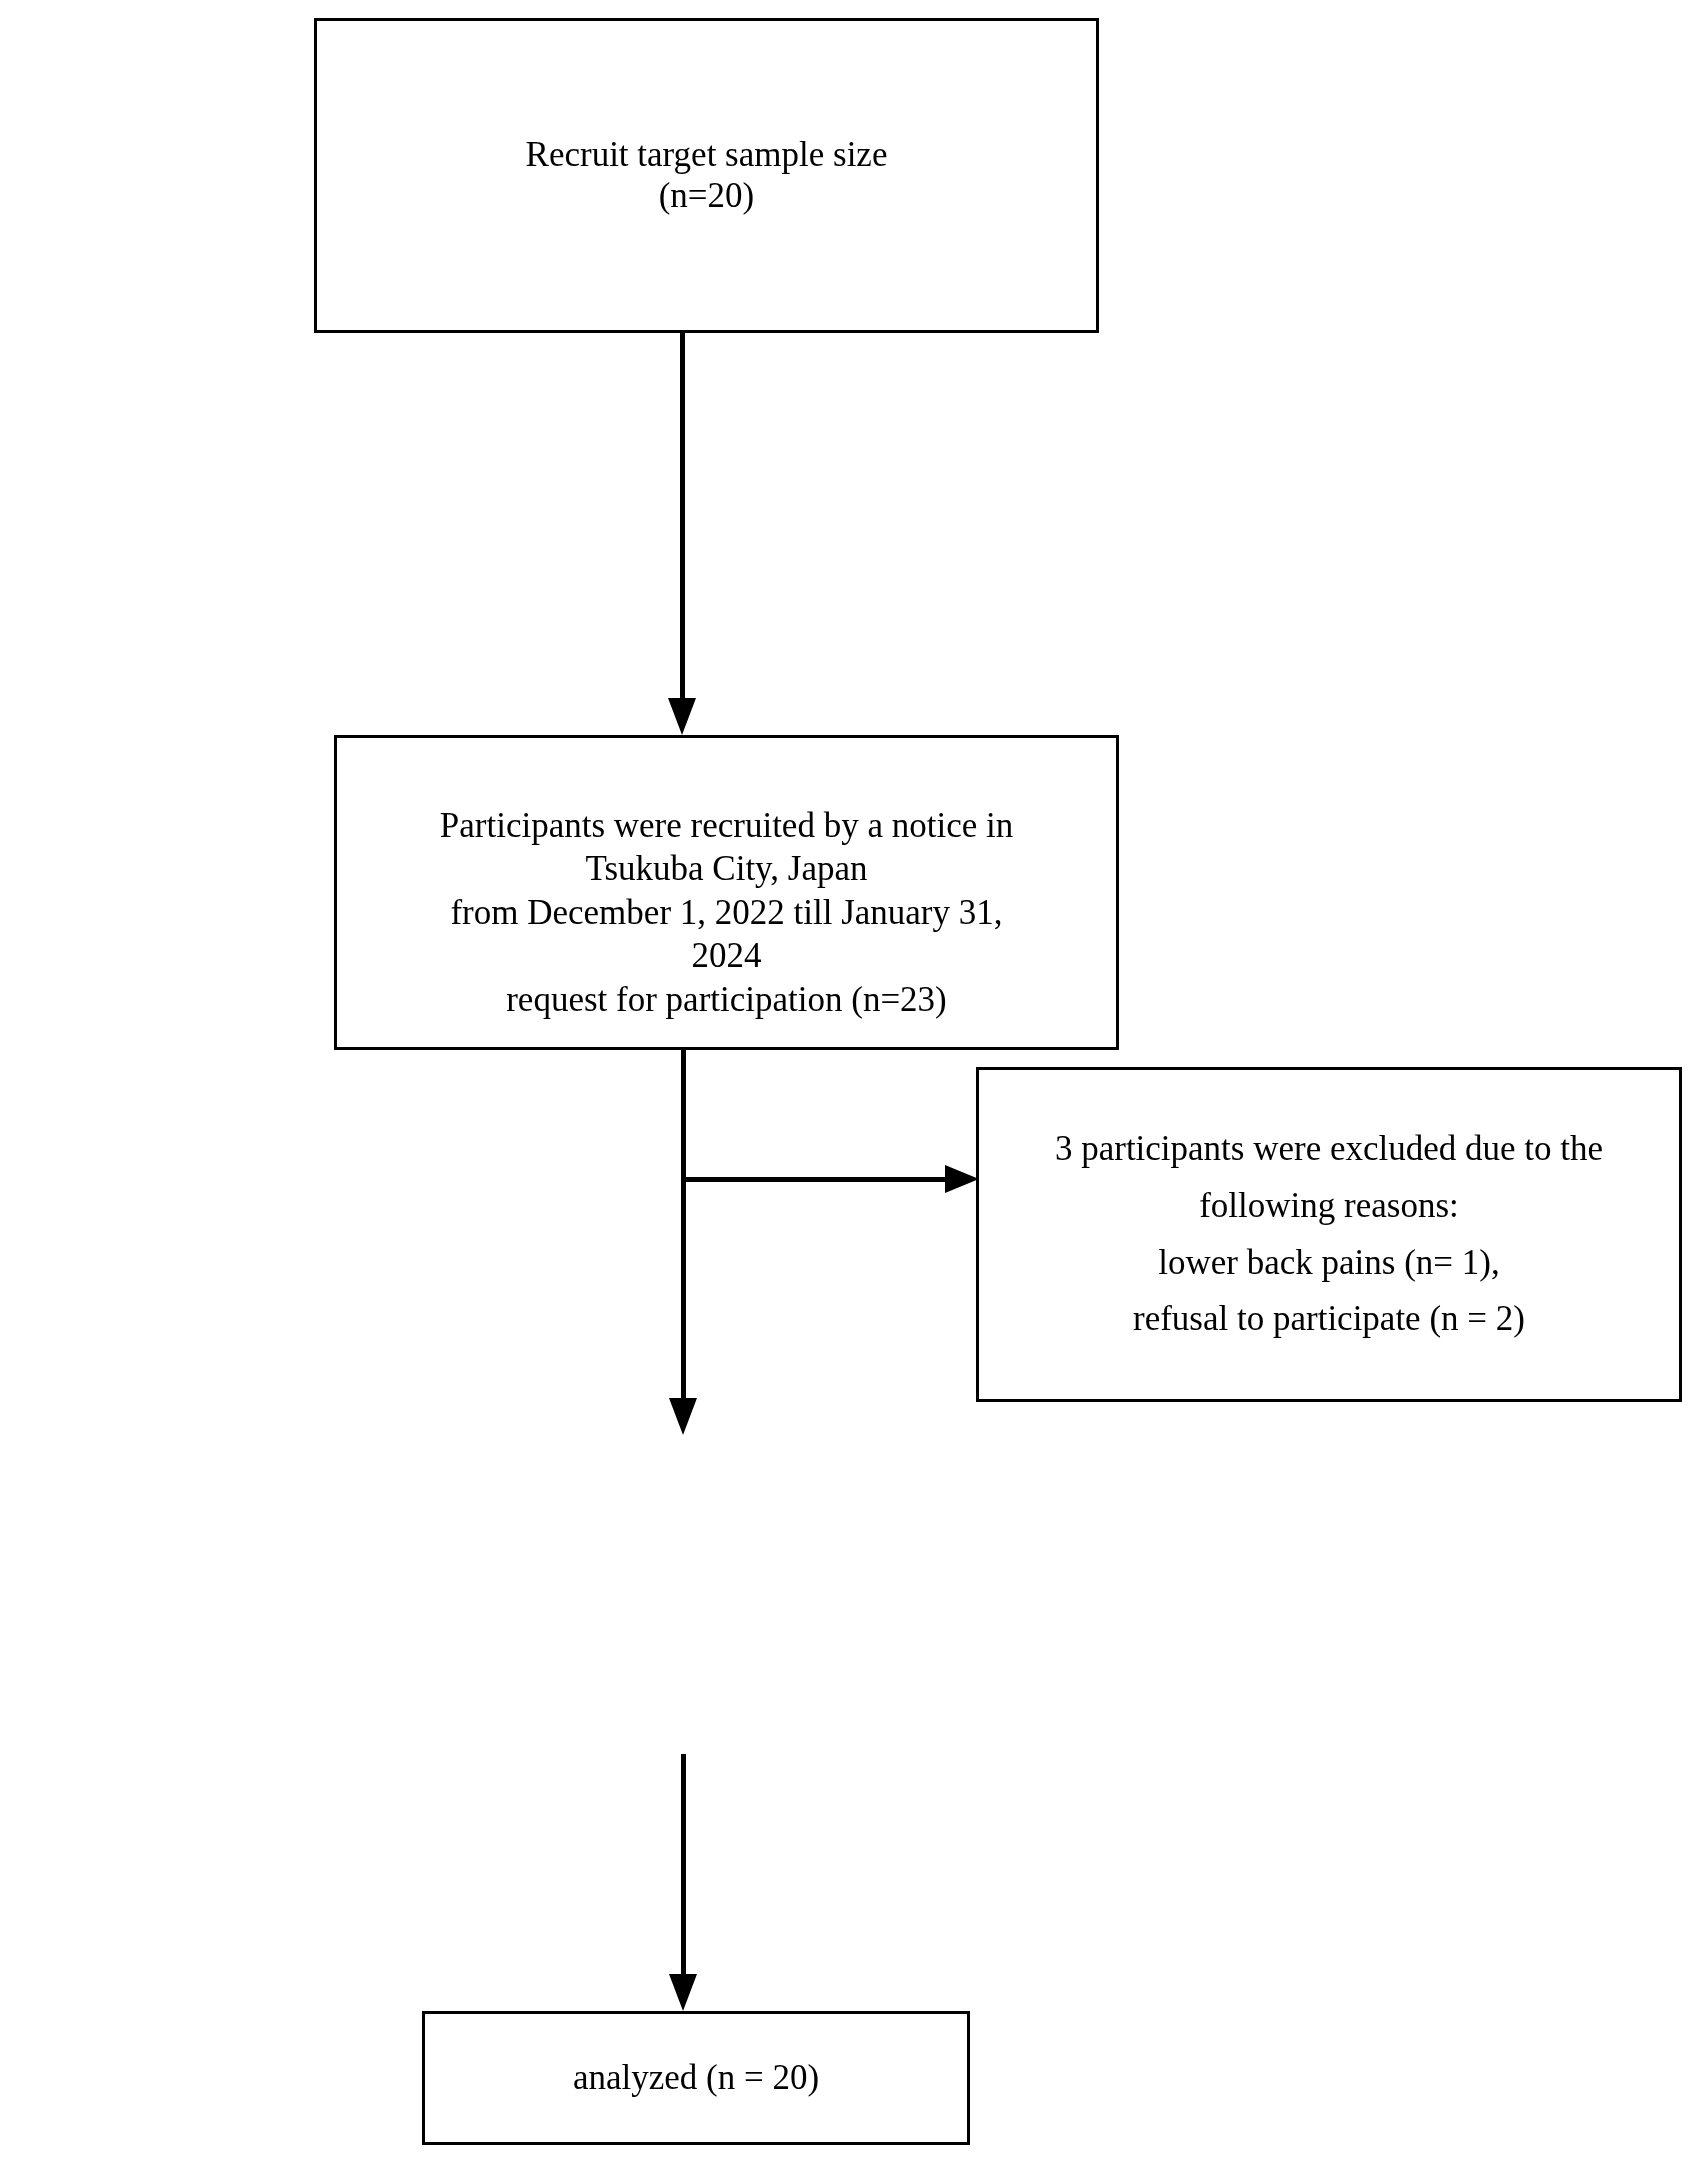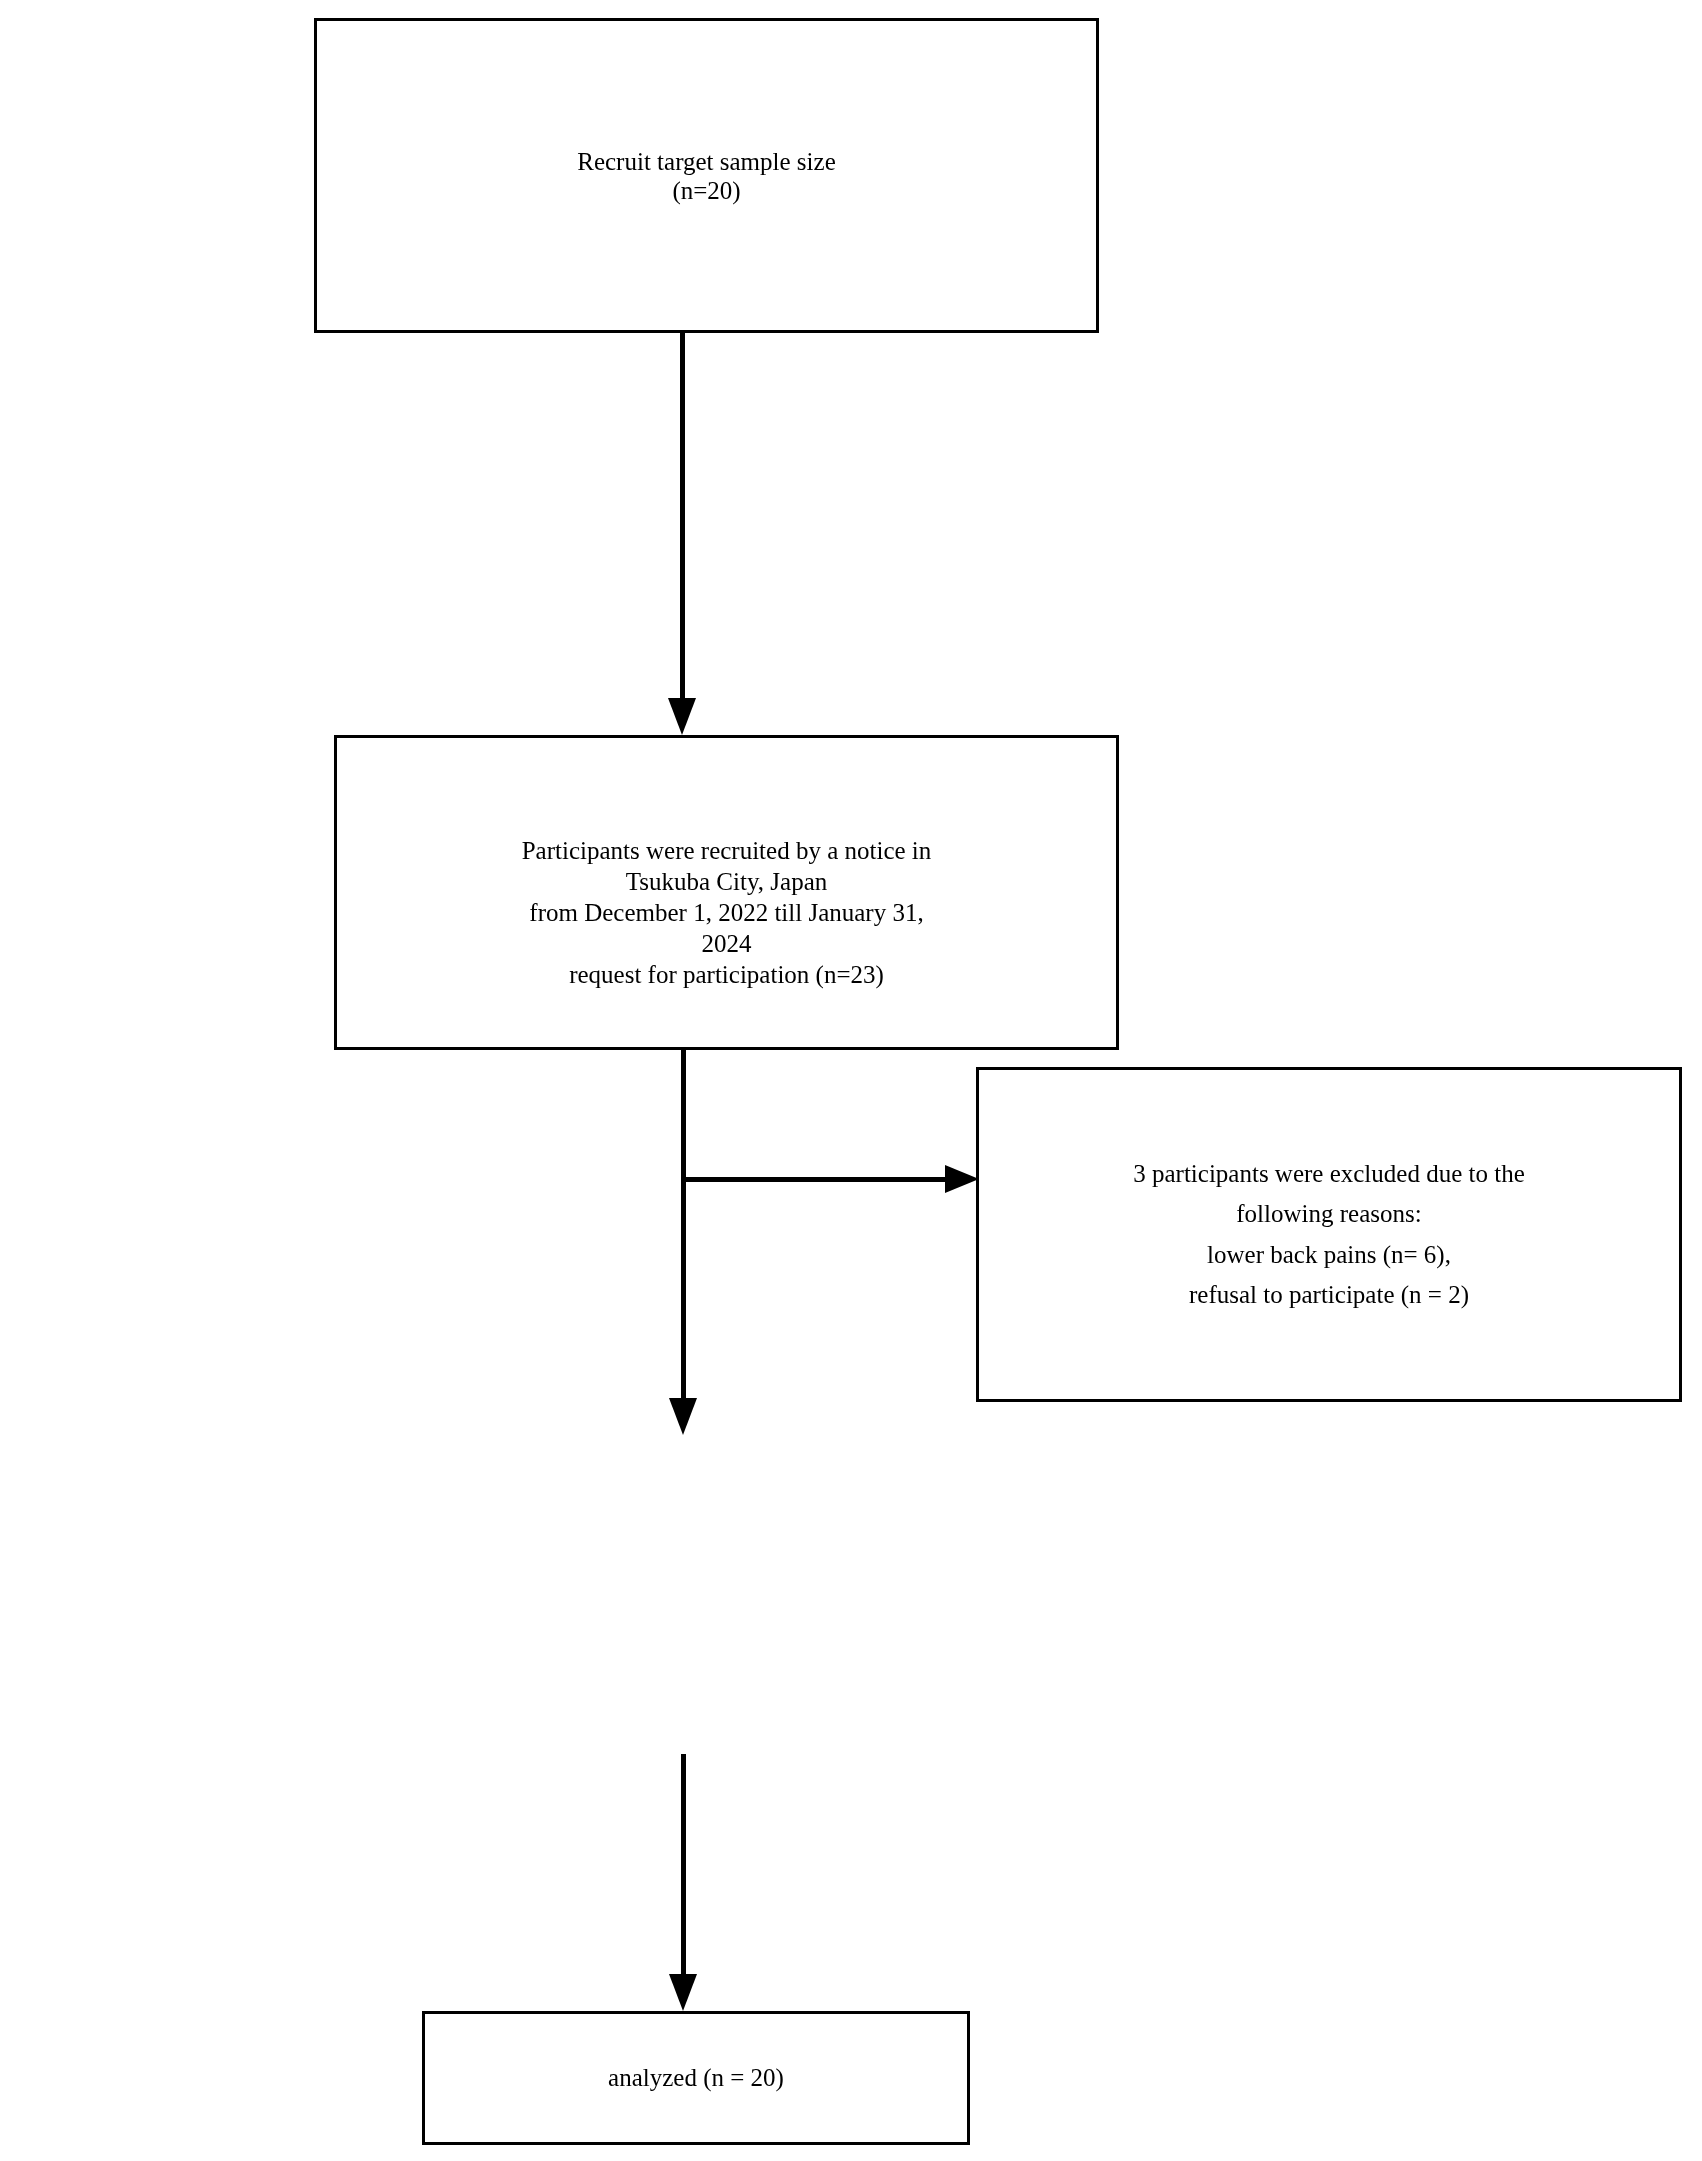--- a/index.html
+++ b/index.html
@@ -24,21 +24,21 @@
     background: #ffffff;
     display: flex;
     align-items: center;
     justify-content: center;
     text-align: center;
   }
   .node .txt {
     width: 100%;
     padding: 0 9px;
     white-space: pre-line;
-    font-size: 25px;
+    font-size: 35px;
     line-height: 1.20;
     text-align: center;
   }
 
   
   #node-recruit   { left: 314px;  top: 18px;   width: 785px; height: 315px; }
   #node-recruit .txt { line-height: 1.16; }
 
   #node-notice    { left: 334px;  top: 735px; width: 785px; height: 315px; }
   #node-notice .txt { line-height: 1.24; margin-top: 40px; }
@@ -124,21 +124,21 @@
   </div>
 
   <div class="conn">
     <div class="hline" id="c3-line"></div>
     <div class="arrow-right" id="c3-head"></div>
   </div>
 
   <div class="node" id="node-excluded">
     <div class="txt">3 participants were excluded due to the
 following reasons:
-lower back pains (n= 6),
+lower back pains (n= 1),
 refusal to participate (n = 2)</div>
   </div>
 
 
   <div class="conn">
     <div class="vline" id="c4-line"></div>
     <div class="arrow-down" id="c4-head"></div>
   </div>
 
   <div class="node" id="node-analyzed">

